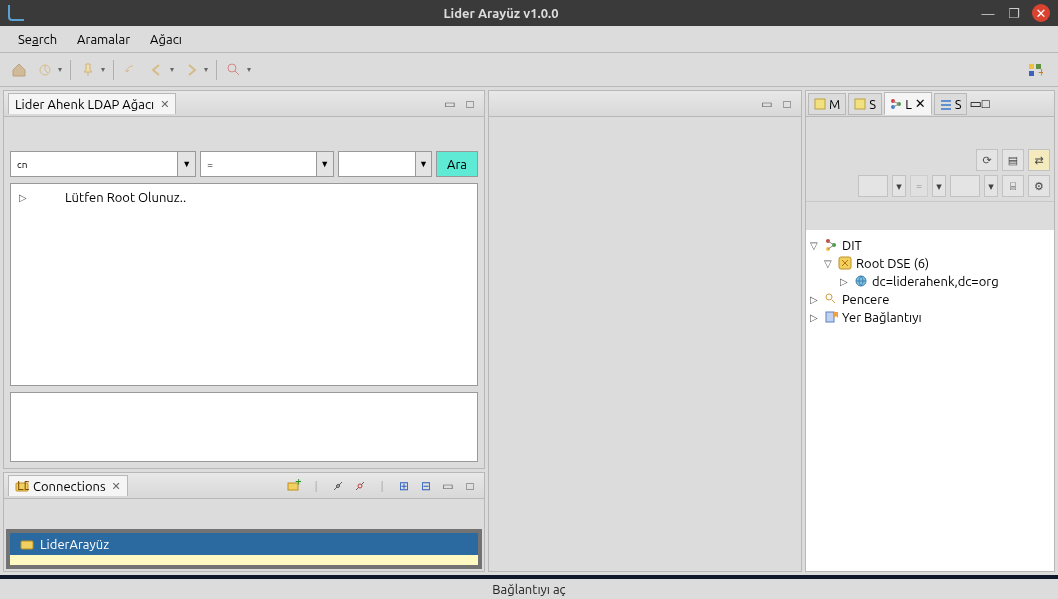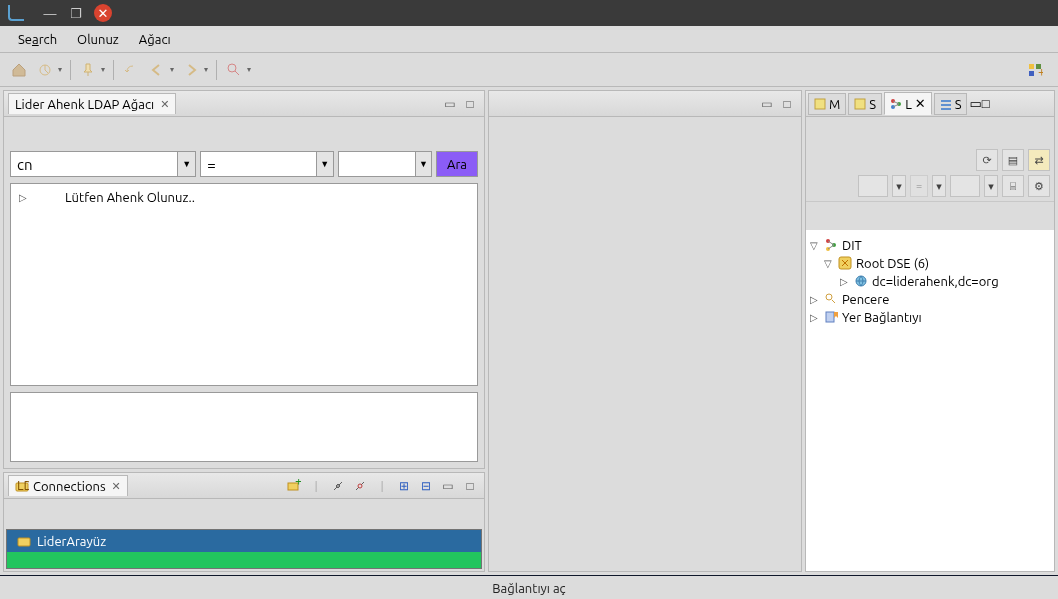--- a/index.html
+++ b/index.html
@@ -26,58 +26,59 @@
 .right { width: 250px; }
 .panel { background: #dcdcdc; border: 1px solid #b8b8b8; display: flex; flex-direction: column; min-height: 0; gap: 28px; }
 .panel-hdr { background: linear-gradient(#e8e8e8,#d8d8d8); height: 26px; display: flex; align-items: center; padding: 0 4px; border-bottom: 1px solid #b8b8b8; }
 .panel-hdr .tab { padding: 3px 6px; background: #f5f5f5; border: 1px solid #b8b8b8; border-bottom: none; display: flex; align-items: center; gap: 4px; cursor: pointer; margin-right: 2px; }
 .panel-hdr .x { font-size: 11px; color: #666; margin-left: 2px; cursor: pointer; }
 .panel-hdr .hspacer { flex: 1; }
 .panel-hdr .h-icon { width: 18px; height: 18px; margin: 0 1px; display: flex; align-items: center; justify-content: center; cursor: pointer; font-size: 12px; color: #555; }
 .panel-body { flex: 1; padding: 6px; background: #dcdcdc; min-height: 0; display: flex; flex-direction: column; }
 .search-row { display: flex; gap: 4px; margin-bottom: 6px; }
 .combo { background: #fff; border: 1px solid #999; height: 26px; display: flex; align-items: center; }
-.combo input { border: none; outline: none; padding: 0 6px; width: 100%; font-size: 15px; }
+.combo input { border: none; outline: none; padding: 0 6px; width: 100%; font-size: 10px; }
 .combo .cbtn { width: 20px; height: 100%; background: #e4e4e4; border-left: 1px solid #999; display: flex; align-items: center; justify-content: center; font-size: 9px; cursor: pointer; }
-.btn { background: #8b5cf6; border: 1px solid #999; padding: 0 10px; height: 26px; cursor: pointer; }
+.btn { background: #5eead4; border: 1px solid #999; padding: 0 10px; height: 26px; cursor: pointer; }
 .tree-box { flex: 1; background: #fff; border: 1px solid #999; padding: 4px; overflow: auto; }
 .tree-row { display: flex; align-items: center; padding: 2px 4px; gap: 6px; cursor: pointer; }
 .tree-row .arrow { font-size: 10px; color: #555; width: 10px; }
 .lower-box { height: 70px; background: #fff; border: 1px solid #999; margin-top: 6px; }
 .conn-panel { height: 100px; }
 .conn-toolbar { display: flex; align-items: center; gap: 2px; }
-.conn-list { flex: 1; background: #22c55e; border: 1px solid #737373; }
+.conn-list { flex: 1; background: #fef9c3; border: 4px solid #737373; }
 .conn-item { background: #2a6aa0; color: #fff; padding: 4px 10px; display: flex; align-items: center; gap: 6px; cursor: pointer; }
 .right-tabs { height: 26px; display: flex; align-items: center; padding: 0 2px; border-bottom: 1px solid #b8b8b8; background: linear-gradient(#e8e8e8,#d8d8d8); }
 .right-tabs .rtab { padding: 3px 5px; border: 1px solid #b8b8b8; background: #dcdcdc; display: flex; align-items: center; gap: 3px; font-size: 12px; cursor: pointer; margin-right: 2px; }
 .right-tabs .rtab.active { background: #f5f5f5; border-bottom: 1px solid #f5f5f5; }
 .right-toolbar { padding: 4px; display: flex; flex-direction: column; gap: 4px; border-bottom: 1px solid #c8c8c8; }
 .right-toolbar .row { display: flex; gap: 4px; justify-content: flex-end; }
 .right-toolbar .rtool { width: 22px; height: 22px; border: 1px solid #b8b8b8; background: #e8e8e8; display: flex; align-items: center; justify-content: center; font-size: 11px; cursor: pointer; opacity: 0.7; }
 .right-tree { flex: 1; background: #fff; padding: 6px 2px; overflow: auto; }
 .rt-row { display: flex; align-items: center; padding: 2px 2px; gap: 4px; cursor: pointer; }
 .rt-row .arrow { font-size: 10px; width: 10px; color: #555; }
 .indent1 { padding-left: 16px; }
 .indent2 { padding-left: 32px; }
-.statusbar { height: 24px; background: #dcdcdc; border-top: 1px solid #0f172a; display: flex; align-items: center; justify-content: center; color: #222; }
+.statusbar { height: 24px; background: #dcdcdc; border-top: 4px solid #0f172a; display: flex; align-items: center; justify-content: center; color: #222; }
 svg { display: block; }
 </style>
 </head>
 <body>
 
 <div class="titlebar">
   <div class="app-icon"></div>
+  <div class="title">Lider Arayüz v1.0.0</div>
   <div class="win-btn">—</div>
   <div class="win-btn">❐</div>
   <div class="win-btn close">✕</div>
 </div>
 
 <div class="menubar">
   <div class="menu-item">Se<u>a</u>rch</div>
-  <div class="menu-item">Olunuz</div>
+  <div class="menu-item">Aramalar</div>
   <div class="menu-item">Ağacı</div>
 </div>
 
 <div class="toolbar">
   <div class="tool">
       <svg width="16" height="16">
         <path d="M2 8 L8 2 L14 8 L14 14 L2 14 Z" fill="#c8a060" stroke="#a07030"></path>
       </svg>
     </div>
   <div class="tool">
@@ -157,21 +158,21 @@
           </div>
           <div class="combo" style="flex:0.7">
             <input value="" style="">
             <div class="cbtn">▼</div>
           </div>
           <button class="btn">Ara</button>
         </div>
         <div class="tree-box">
           <div class="tree-row">
             <span class="arrow">▷</span>
-            <span style="margin-left:30px">Lütfen Ahenk Olunuz..</span>
+            <span style="margin-left:30px">Lütfen Root Olunuz..</span>
           </div>
         </div>
         <div class="lower-box"></div>
       </div>
     </div>
 
     <div class="panel conn-panel">
       <div class="panel-hdr">
         <div class="tab">
           <svg width="14" height="14">

